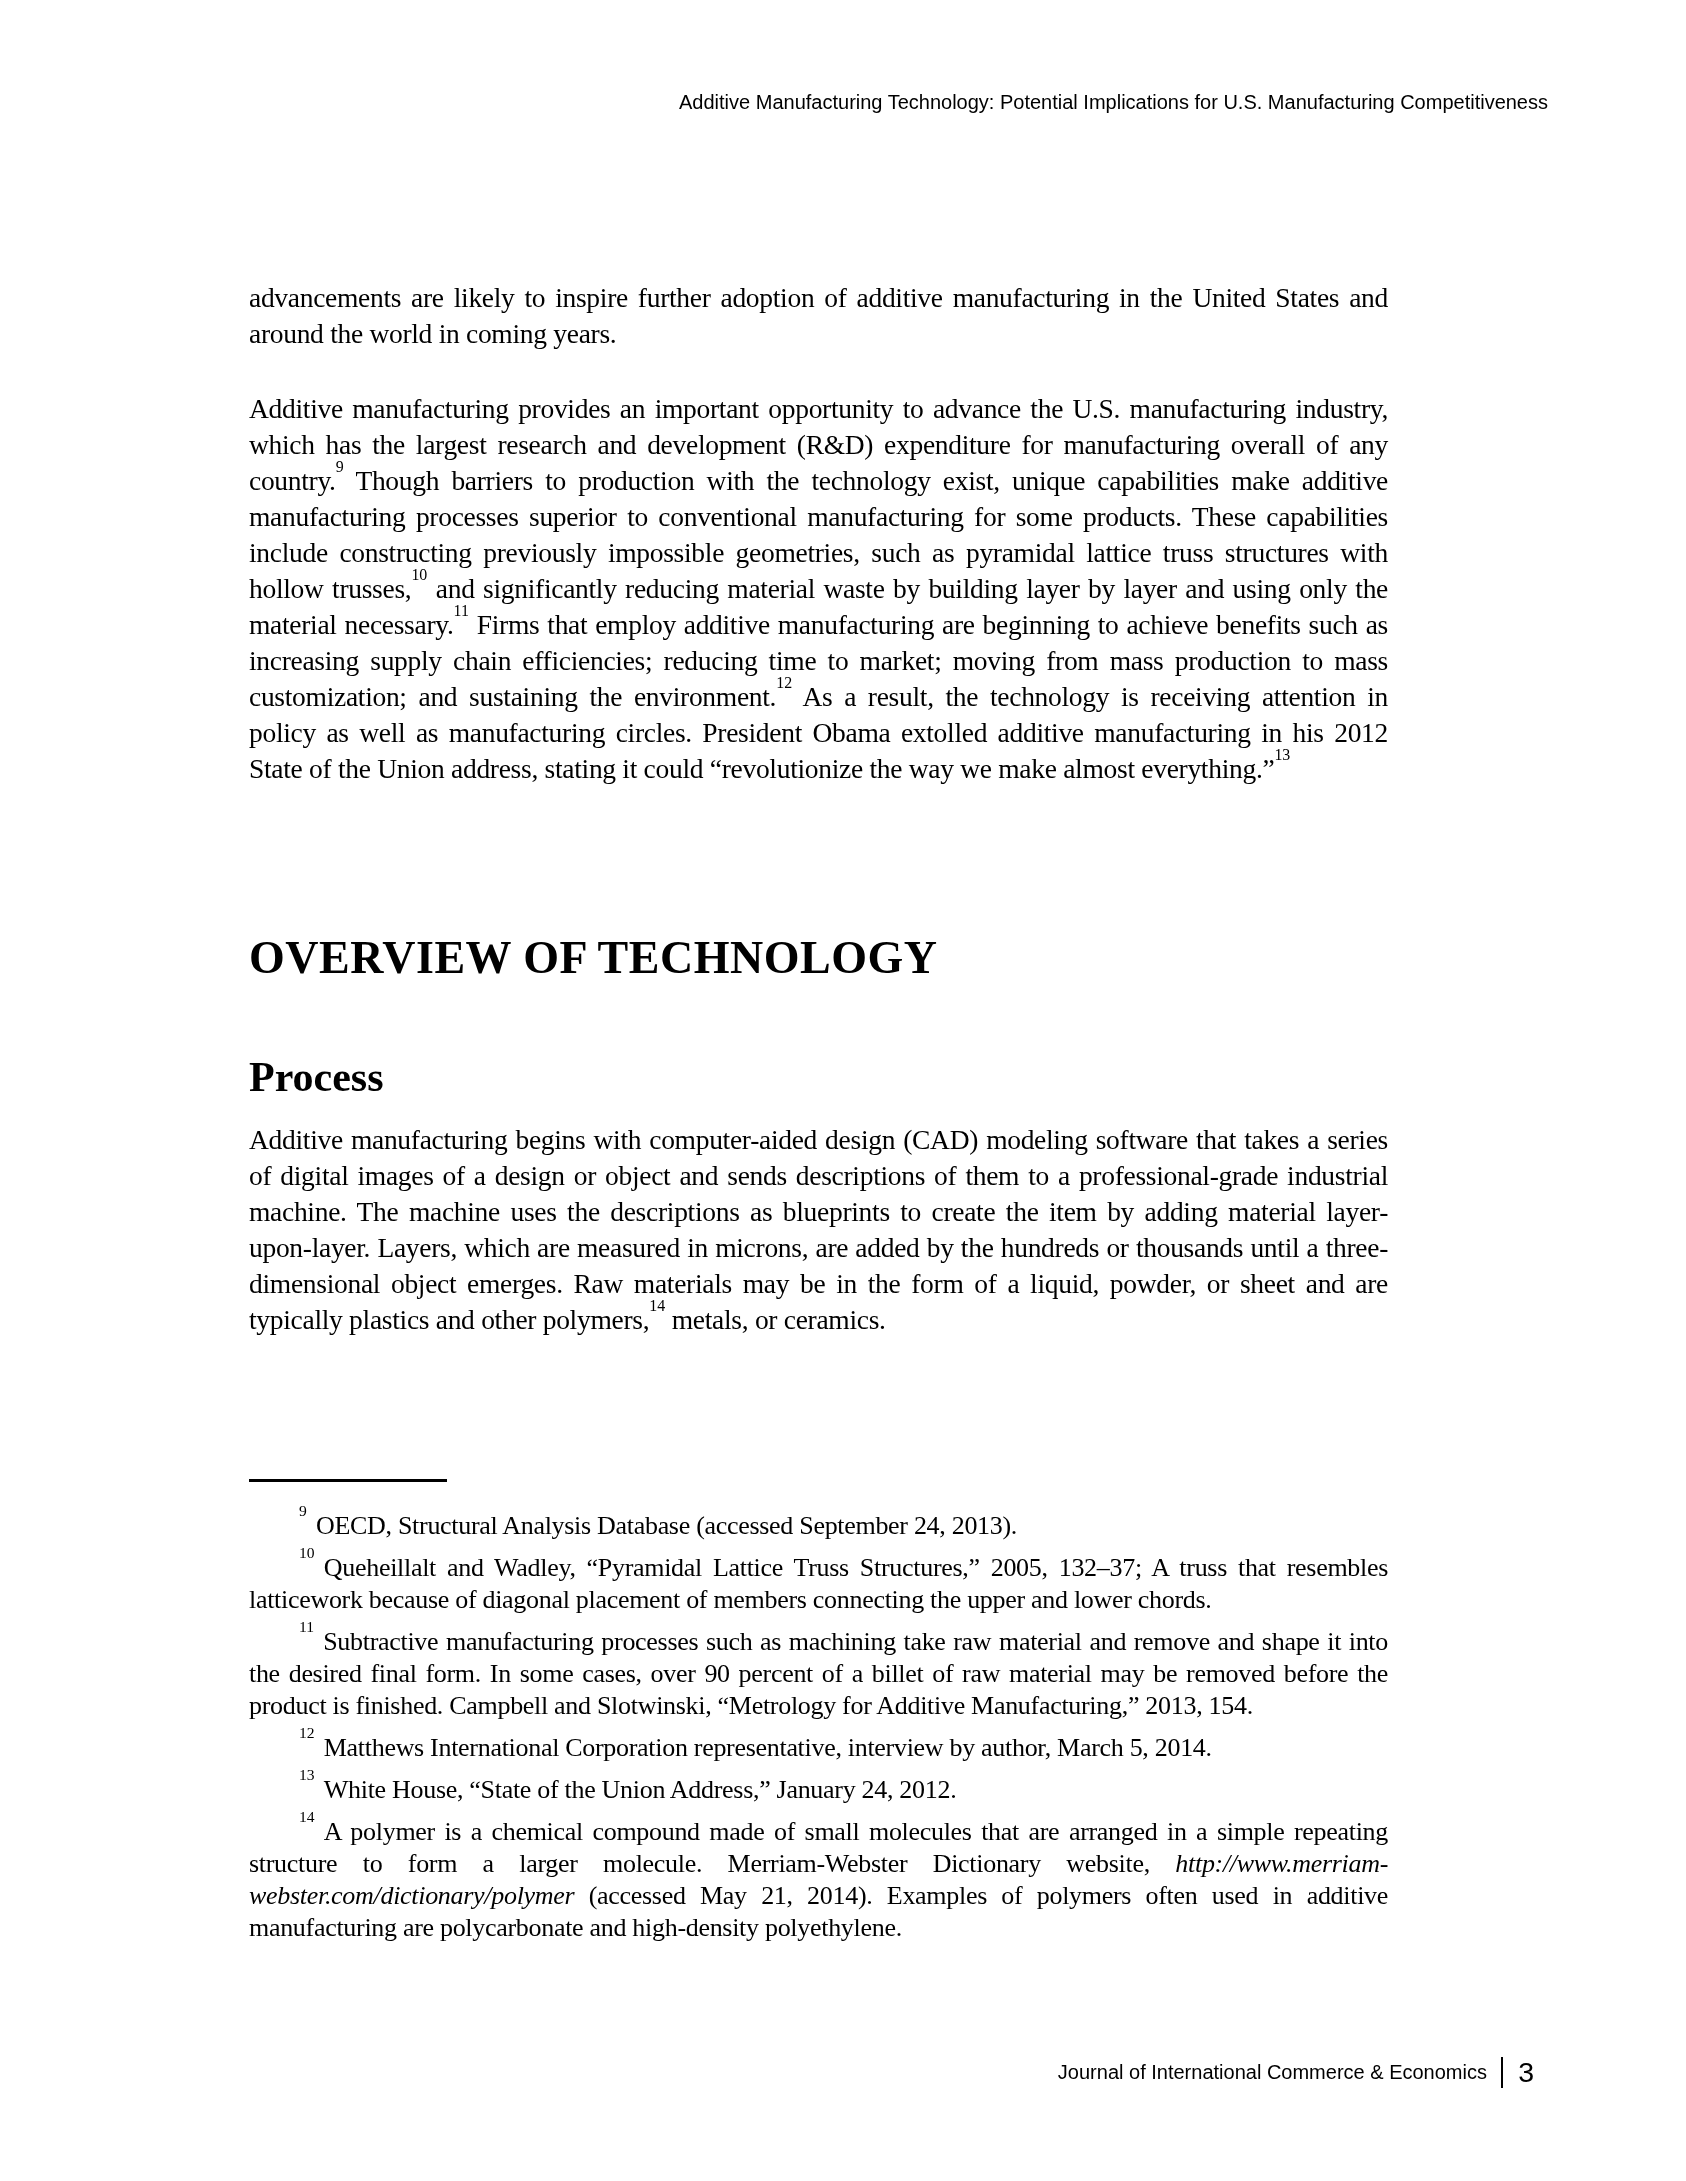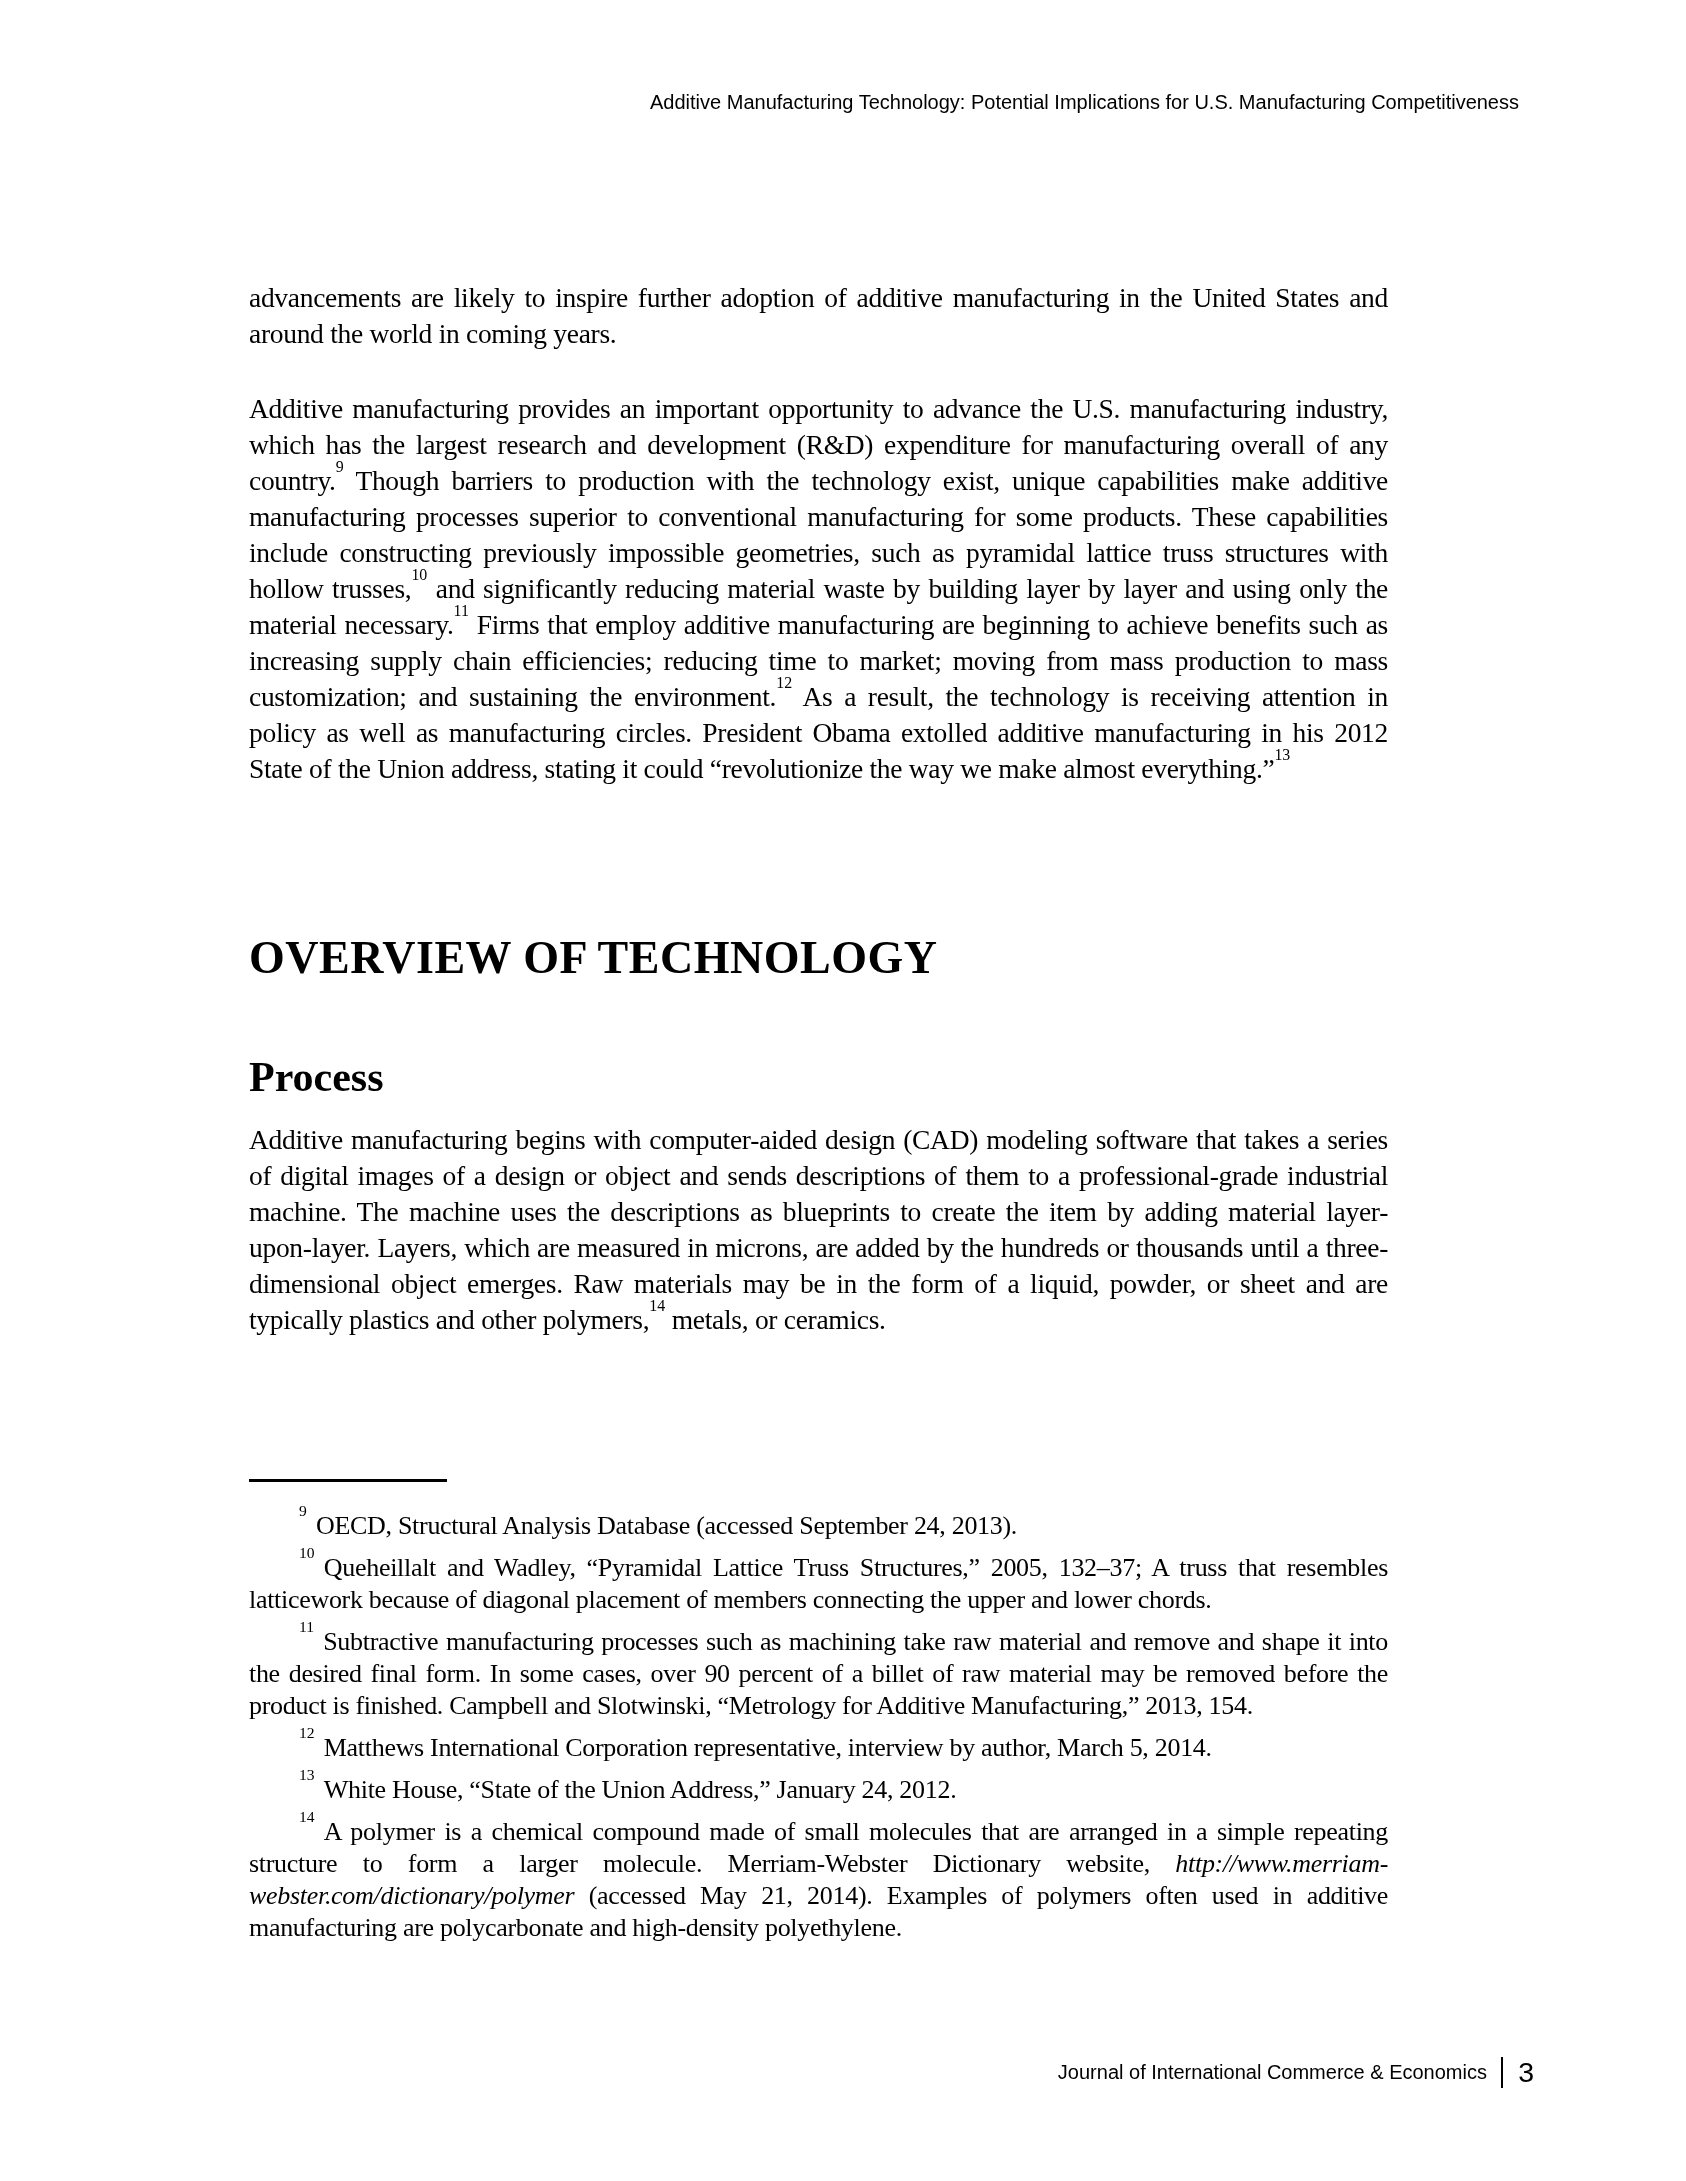--- a/index.html
+++ b/index.html
@@ -16,21 +16,21 @@
     inset: 0;
     width: 1686px;
     height: 2182px;
     background: #ffffff;
     overflow: hidden;
   }
   
   .running-header {
     position: absolute;
     top: 90px;
-    right: 167px;
+    right: 138px;
     font-family: "Liberation Sans", sans-serif;
     font-size: 20px;
     line-height: 24px;
     color: #000;
     white-space: nowrap;
   }
   .running-footer {
     position: absolute;
     top: 2057px;
     right: 152px;

